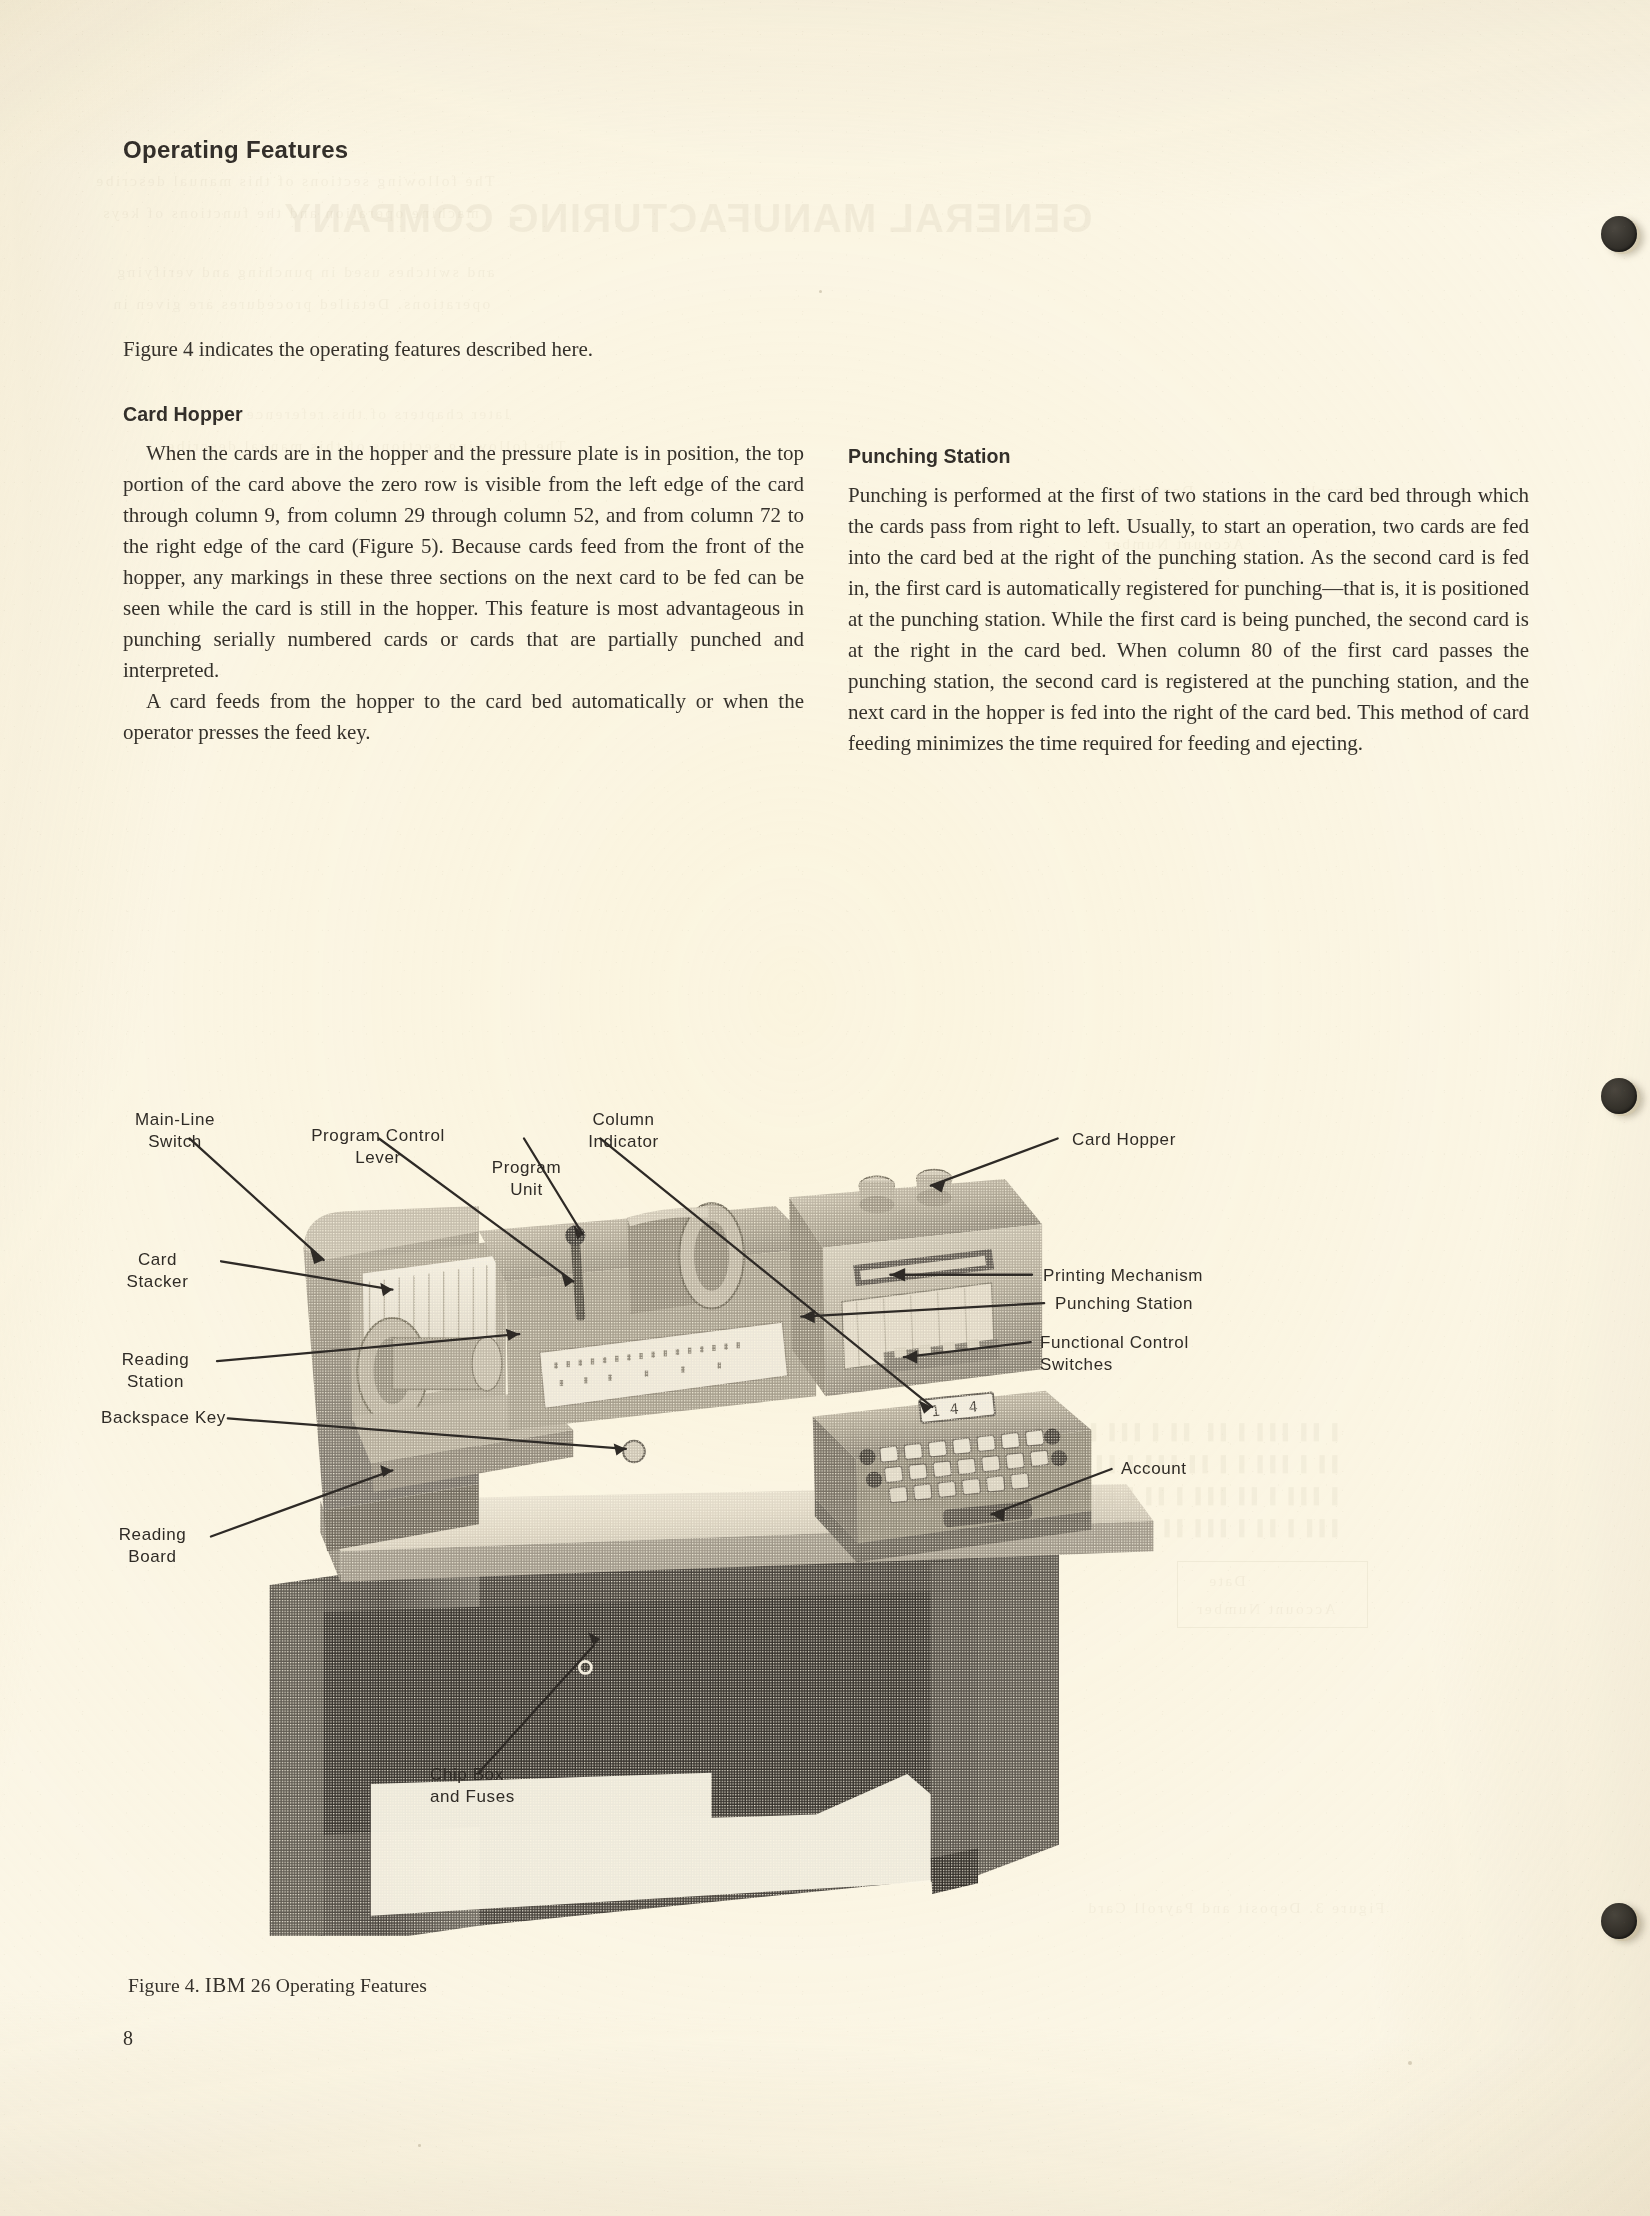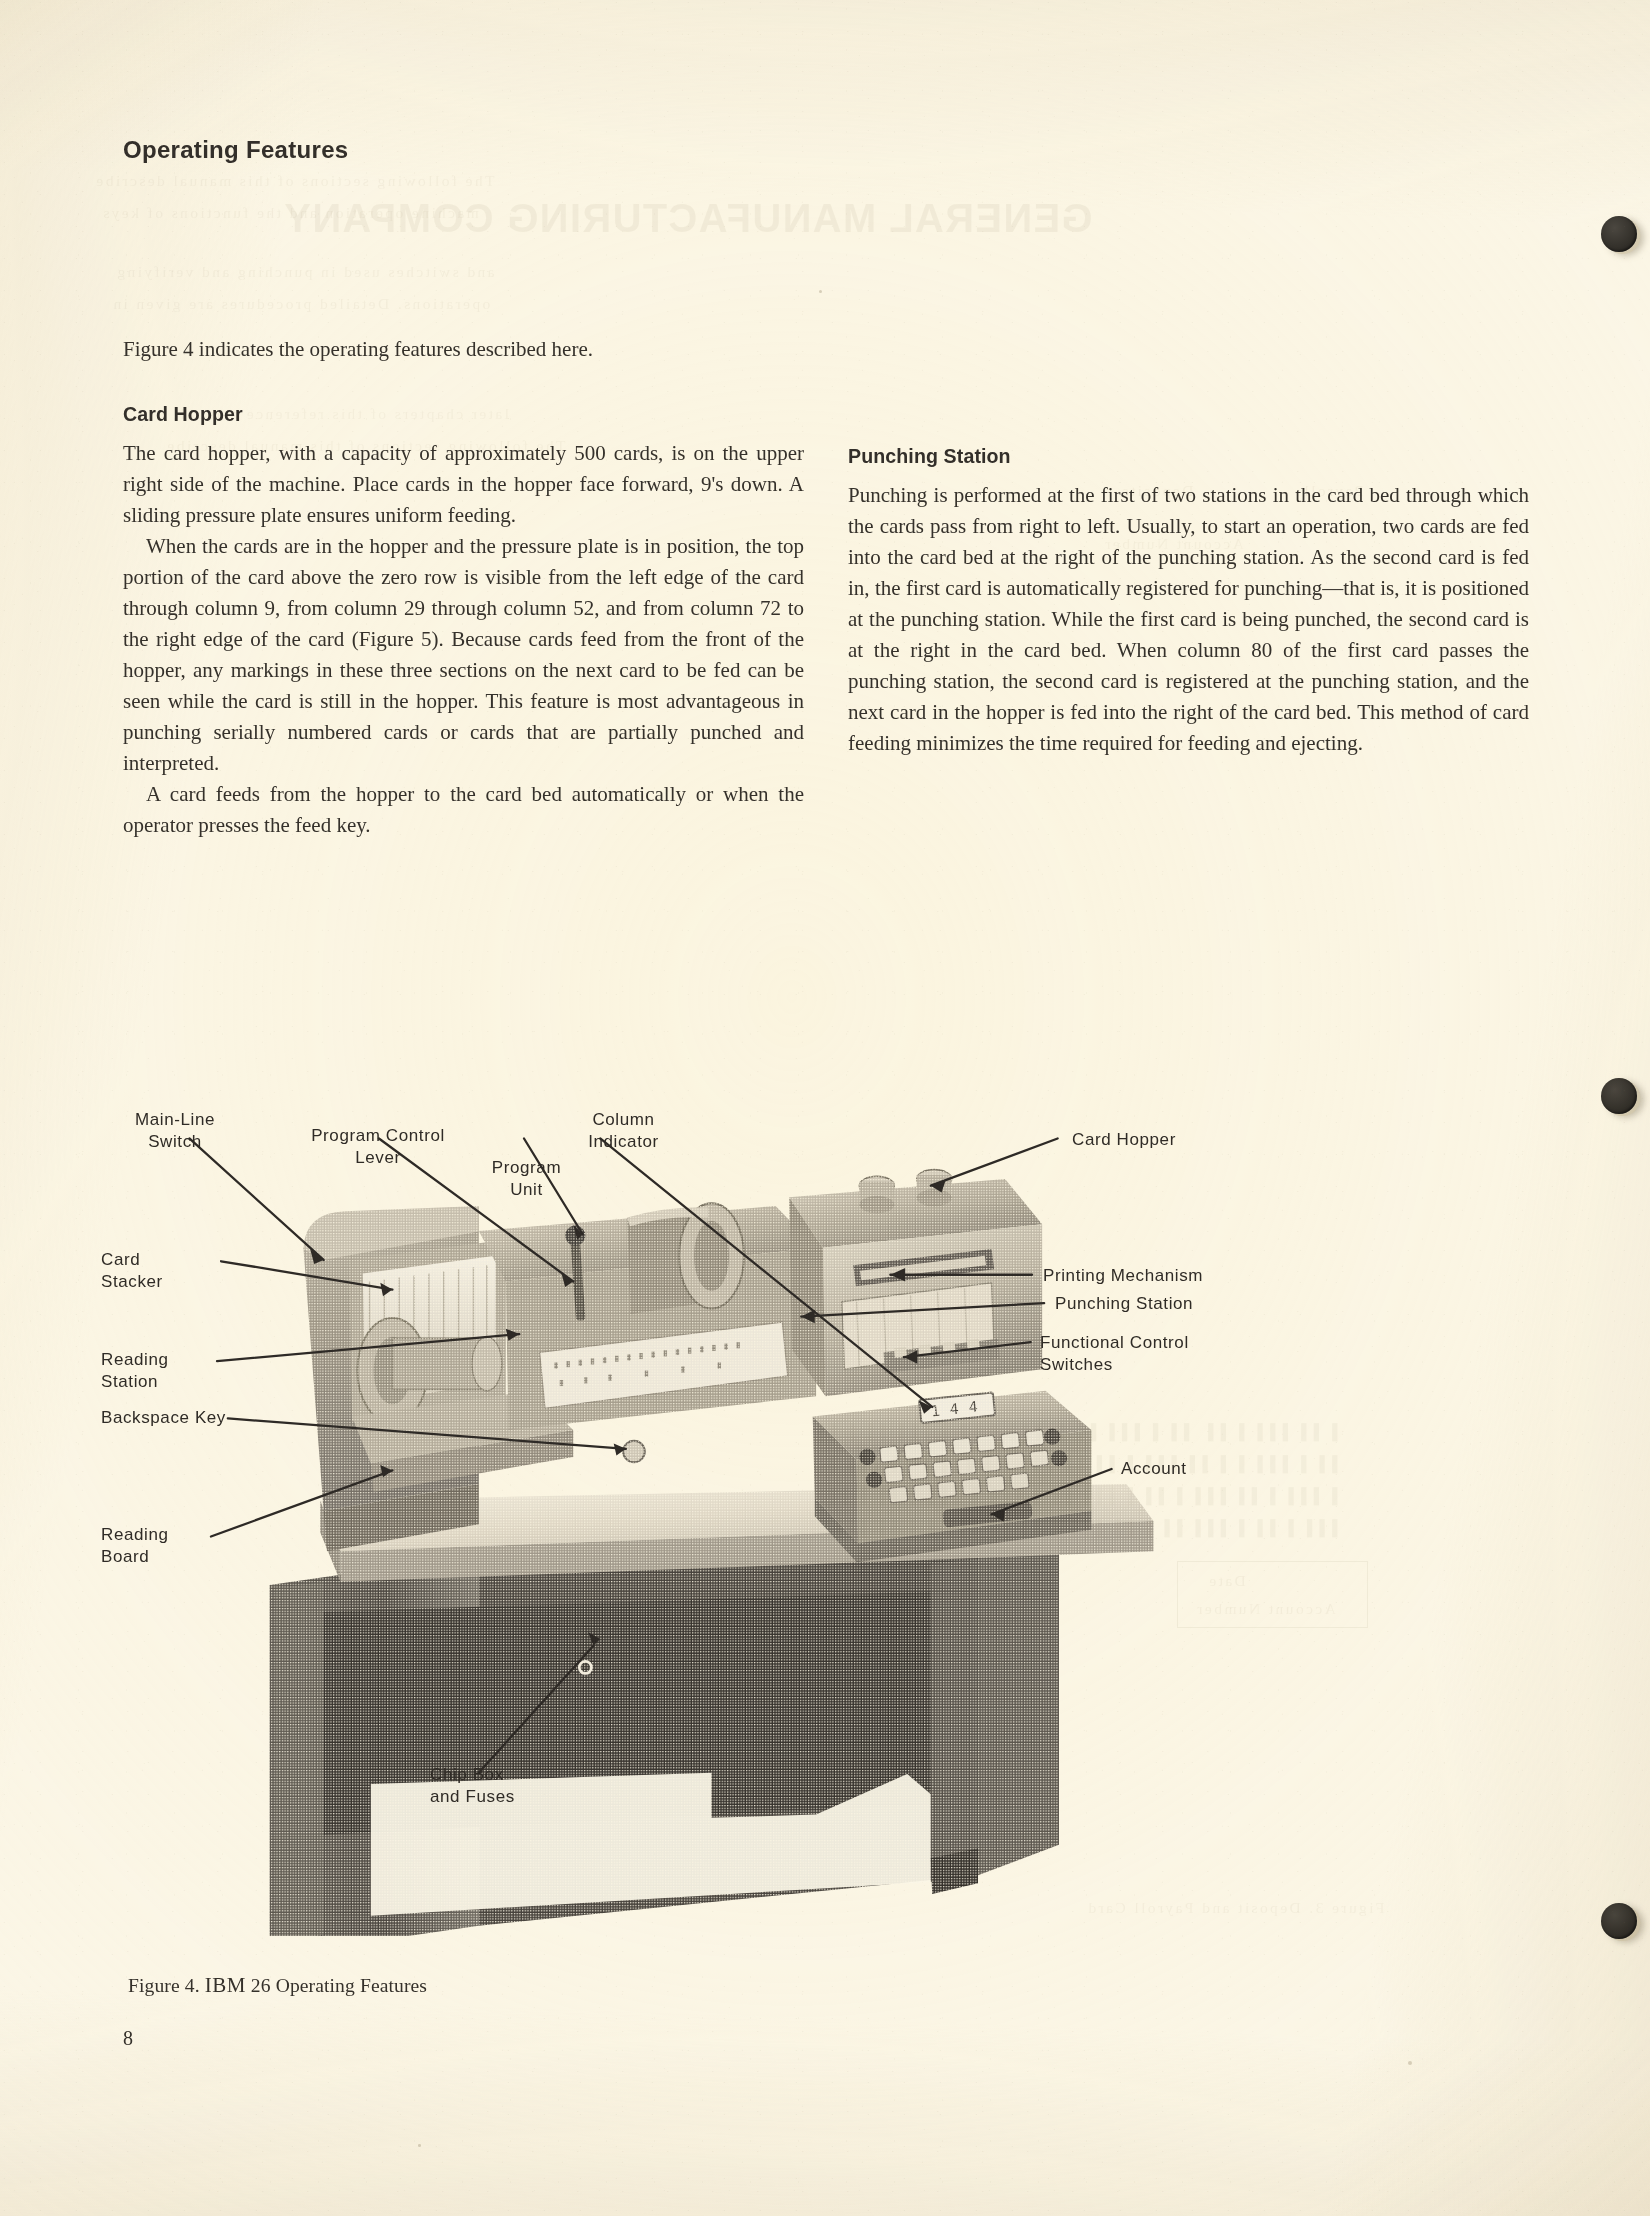--- a/index.html
+++ b/index.html
@@ -148,21 +148,21 @@
     position: absolute;
     font-family: "Liberation Sans", "DejaVu Sans", sans-serif;
     font-size: 17px;
     font-weight: 400;
     letter-spacing: 0.6px;
     color: #2f2b26;
     line-height: 21.6px;
     white-space: pre;
   }
   .fig-label.c { text-align: center; }
-  .fig-label.r { text-align: left; }
+  .fig-label.r { text-align: center; }
   .fig-label.l { text-align: left; }
 
   .fig-svg { position: absolute; left: 0; top: 0; }
 
   .caption {
     position: absolute;
     left: 128px; top: 1973px;
     font-size: 19.6px;
     color: #35312b;
     letter-spacing: 0.1px;
@@ -227,21 +227,20 @@
   <div class="stray" style="left:1408px; top:2061px; width:4px; height:4px;"></div>
   <div class="stray" style="left:418px;  top:2144px; width:2.7px; height:2.7px;"></div>
 
   <h1 class="page-heading">Operating Features</h1>
 
   <div class="col col-left">
     <p>Figure 4 indicates the operating features described here.</p>
 
     <h2 class="subhead first">Card Hopper</h2>
 
-    <p>The card hopper, with a capacity of approximately 500 cards, is on the upper right side of the machine. Place cards in the hopper face forward, 9's down. A sliding pressure plate ensures uniform feeding.</p>
     <p class="indent">When the cards are in the hopper and the pressure plate is in position, the top portion of the card above the zero row is visible from the left edge of the card through column 9, from column 29 through column 52, and from column 72 to the right edge of the card (Figure 5). Because cards feed from the front of the hopper, any markings in these three sections on the next card to be fed can be seen while the card is still in the hopper. This feature is most advantageous in punching serially numbered cards or cards that are partially punched and interpreted.</p>
     <p class="indent">A card feeds from the hopper to the card bed automatically or when the operator presses the feed key.</p>
   </div>
 
   <div class="col col-right">
 
     <h2 class="subhead" style="margin-top:107px;">Punching Station</h2>
 
     <p>Punching is performed at the first of two stations in the card bed through which the cards pass from right to left. Usually, to start an operation, two cards are fed into the card bed at the right of the punching station. As the second card is fed in, the first card is automatically registered for punching—that is, it is positioned at the punching station. While the first card is being punched, the second card is at the right in the card bed. When column 80 of the first card passes the punching station, the second card is registered at the punching station, and the next card in the hopper is fed into the right of the card bed. This method of card feeding minimizes the time required for feeding and ejecting.</p>
   </div>

